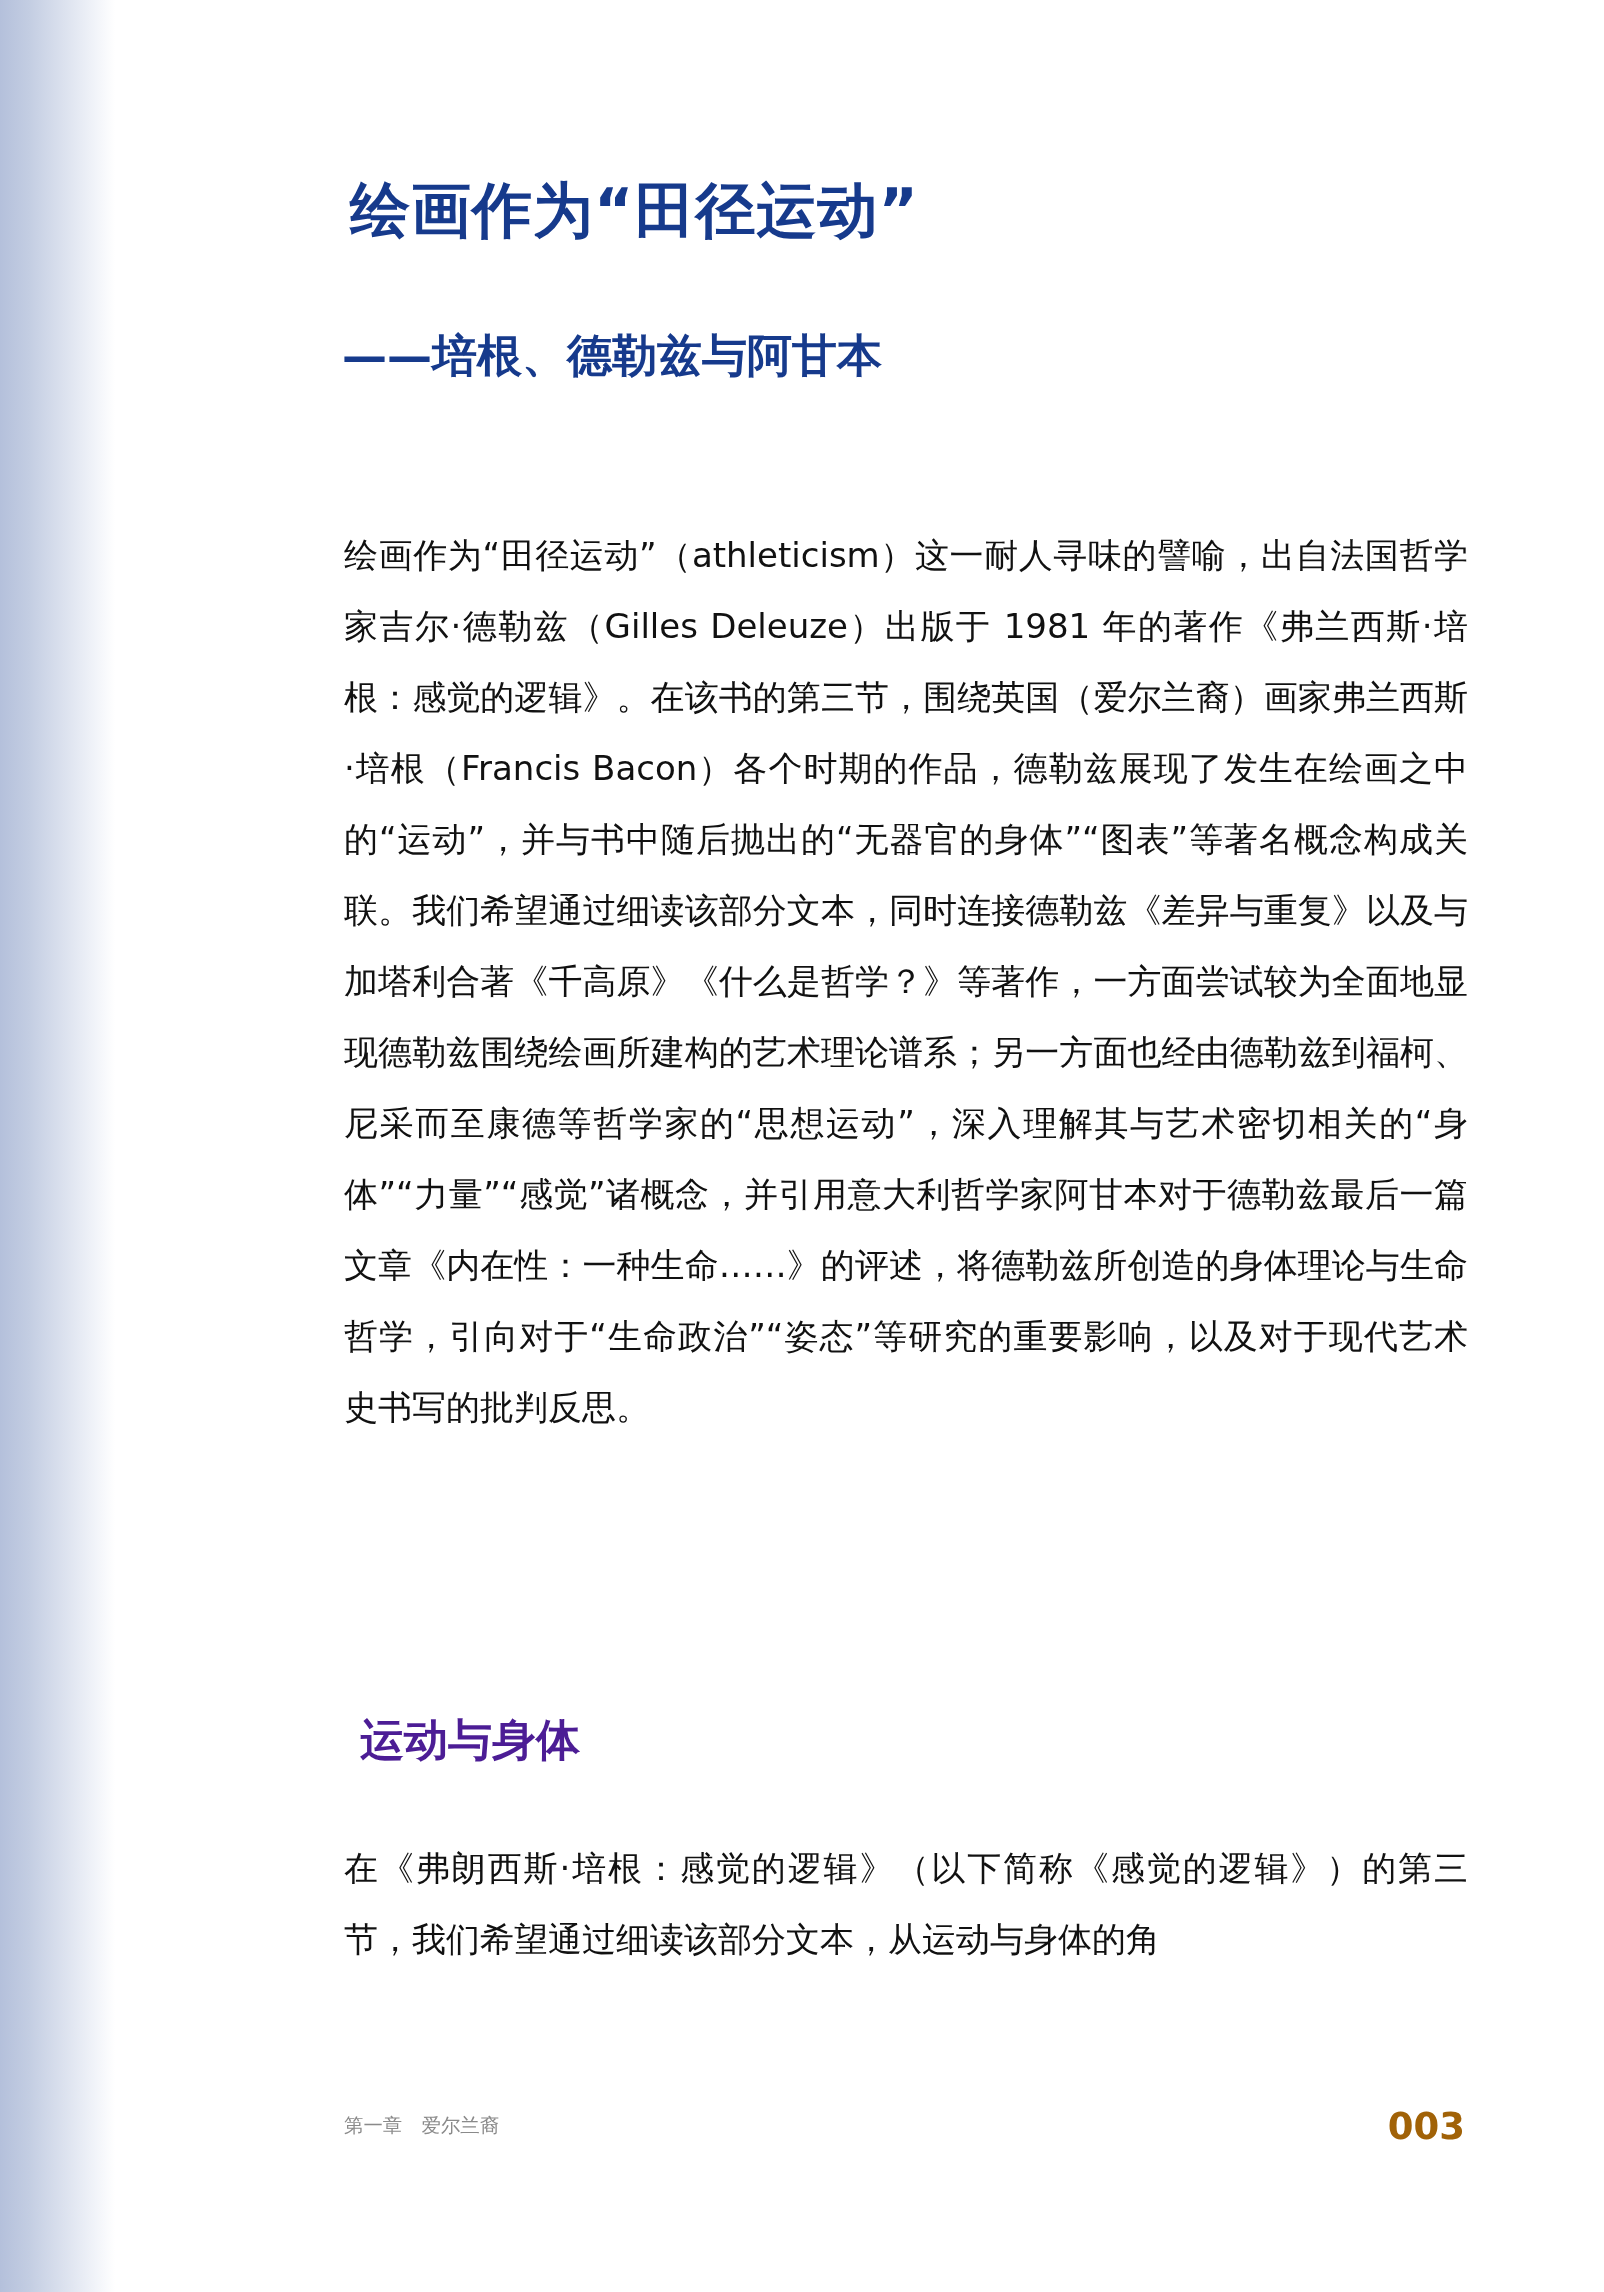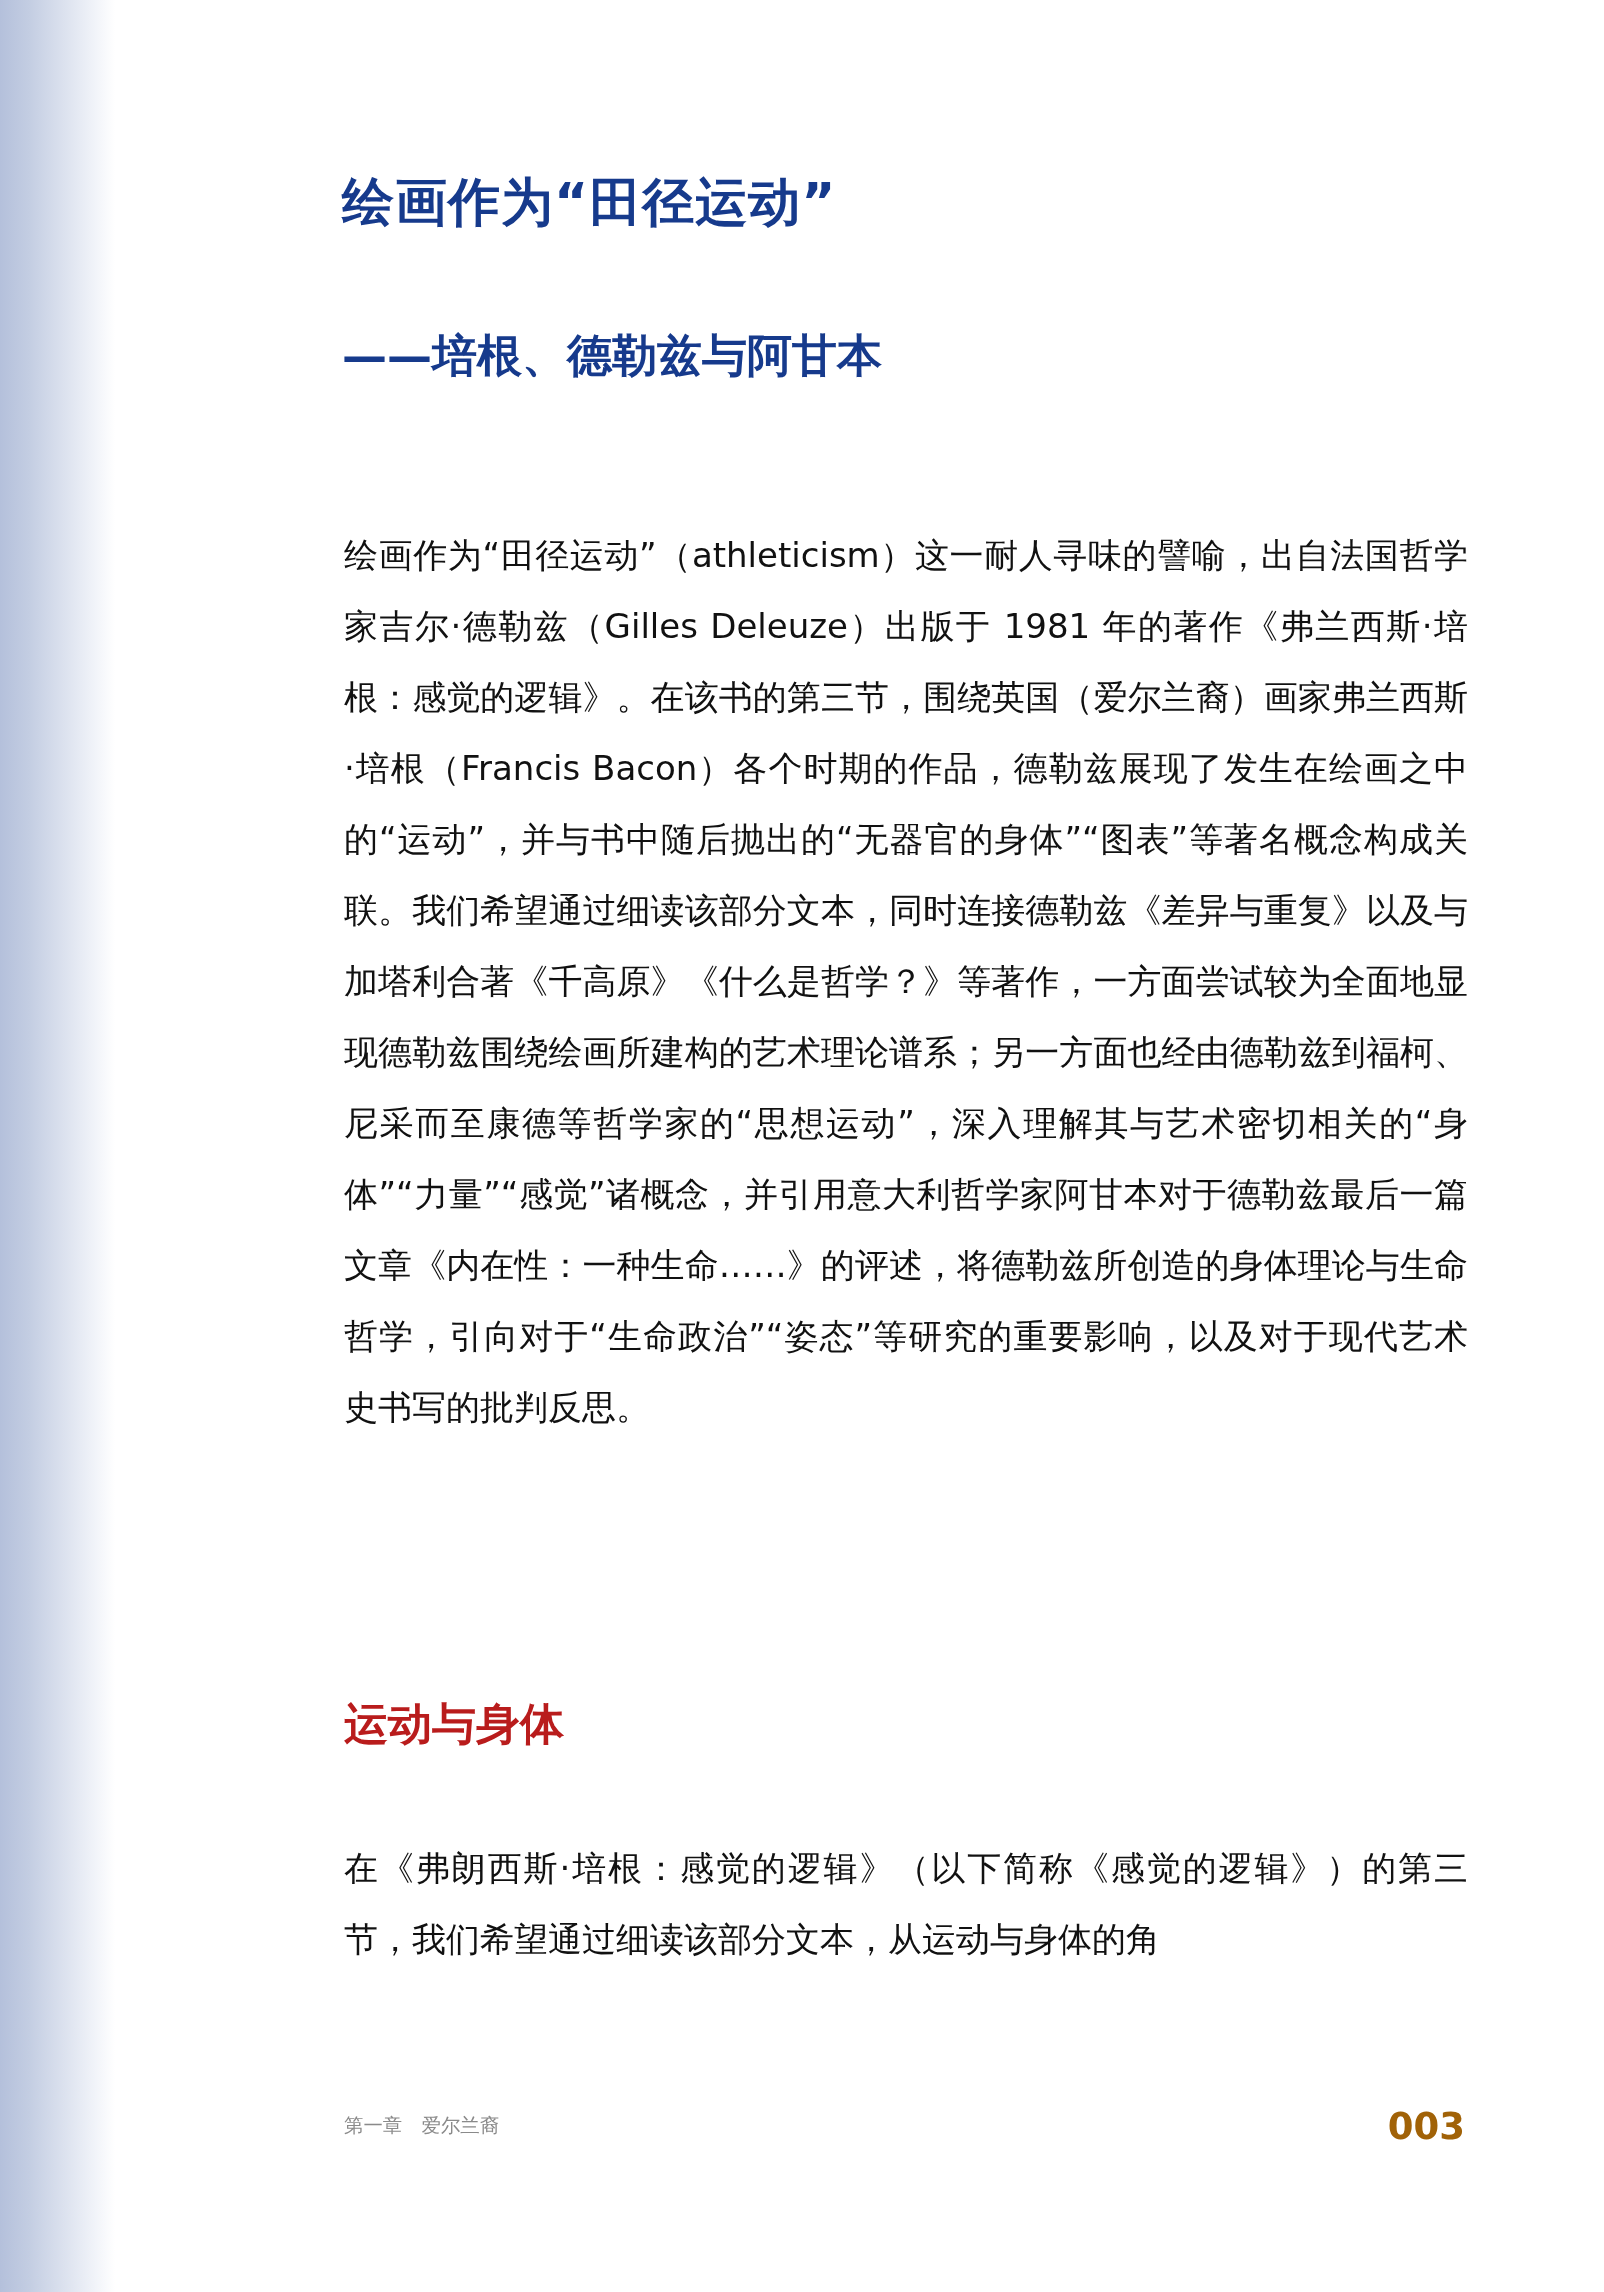--- a/index.html
+++ b/index.html
@@ -19,22 +19,22 @@
       left: 0;
       top: 0;
       width: 115px;
       height: 2292px;
       background: linear-gradient(to right, #b4c0db 0%, #c3cde2 25%, #dbe1ee 55%, #f3f5fa 85%, #ffffff 100%);
     }
     .page-title {
       position: absolute;
       left: 342px;
       top: 163px;
-      margin: 0;
-      font-size: 52px;
+      margin: 8px;
+      font-size: 60px;
       line-height: 78px;
       font-weight: bold;
       color: #163a8c;
       letter-spacing: 1px;
       white-space: nowrap;
     }
     .page-subtitle {
       position: absolute;
       left: 342px;
       top: 325px;
@@ -54,25 +54,25 @@
       line-height: 71px;
       color: #111111;
       text-align: justify;
       text-align-last: left;
     }
     .para-1 { top: 520px; }
     .section-heading {
       position: absolute;
       left: 344px;
       top: 1693px;
-      margin: 0;
+      margin: 16px;
       font-size: 44px;
       line-height: 62px;
       font-weight: bold;
-      color: #b91c1c;
+      color: #4c1d95;
       white-space: nowrap;
     }
     .para-2 { top: 1833px; }
     .footer-chapter {
       position: absolute;
       left: 344px;
       top: 2112px;
       font-size: 19.4px;
       line-height: 27px;
       color: #8a8a8a;

